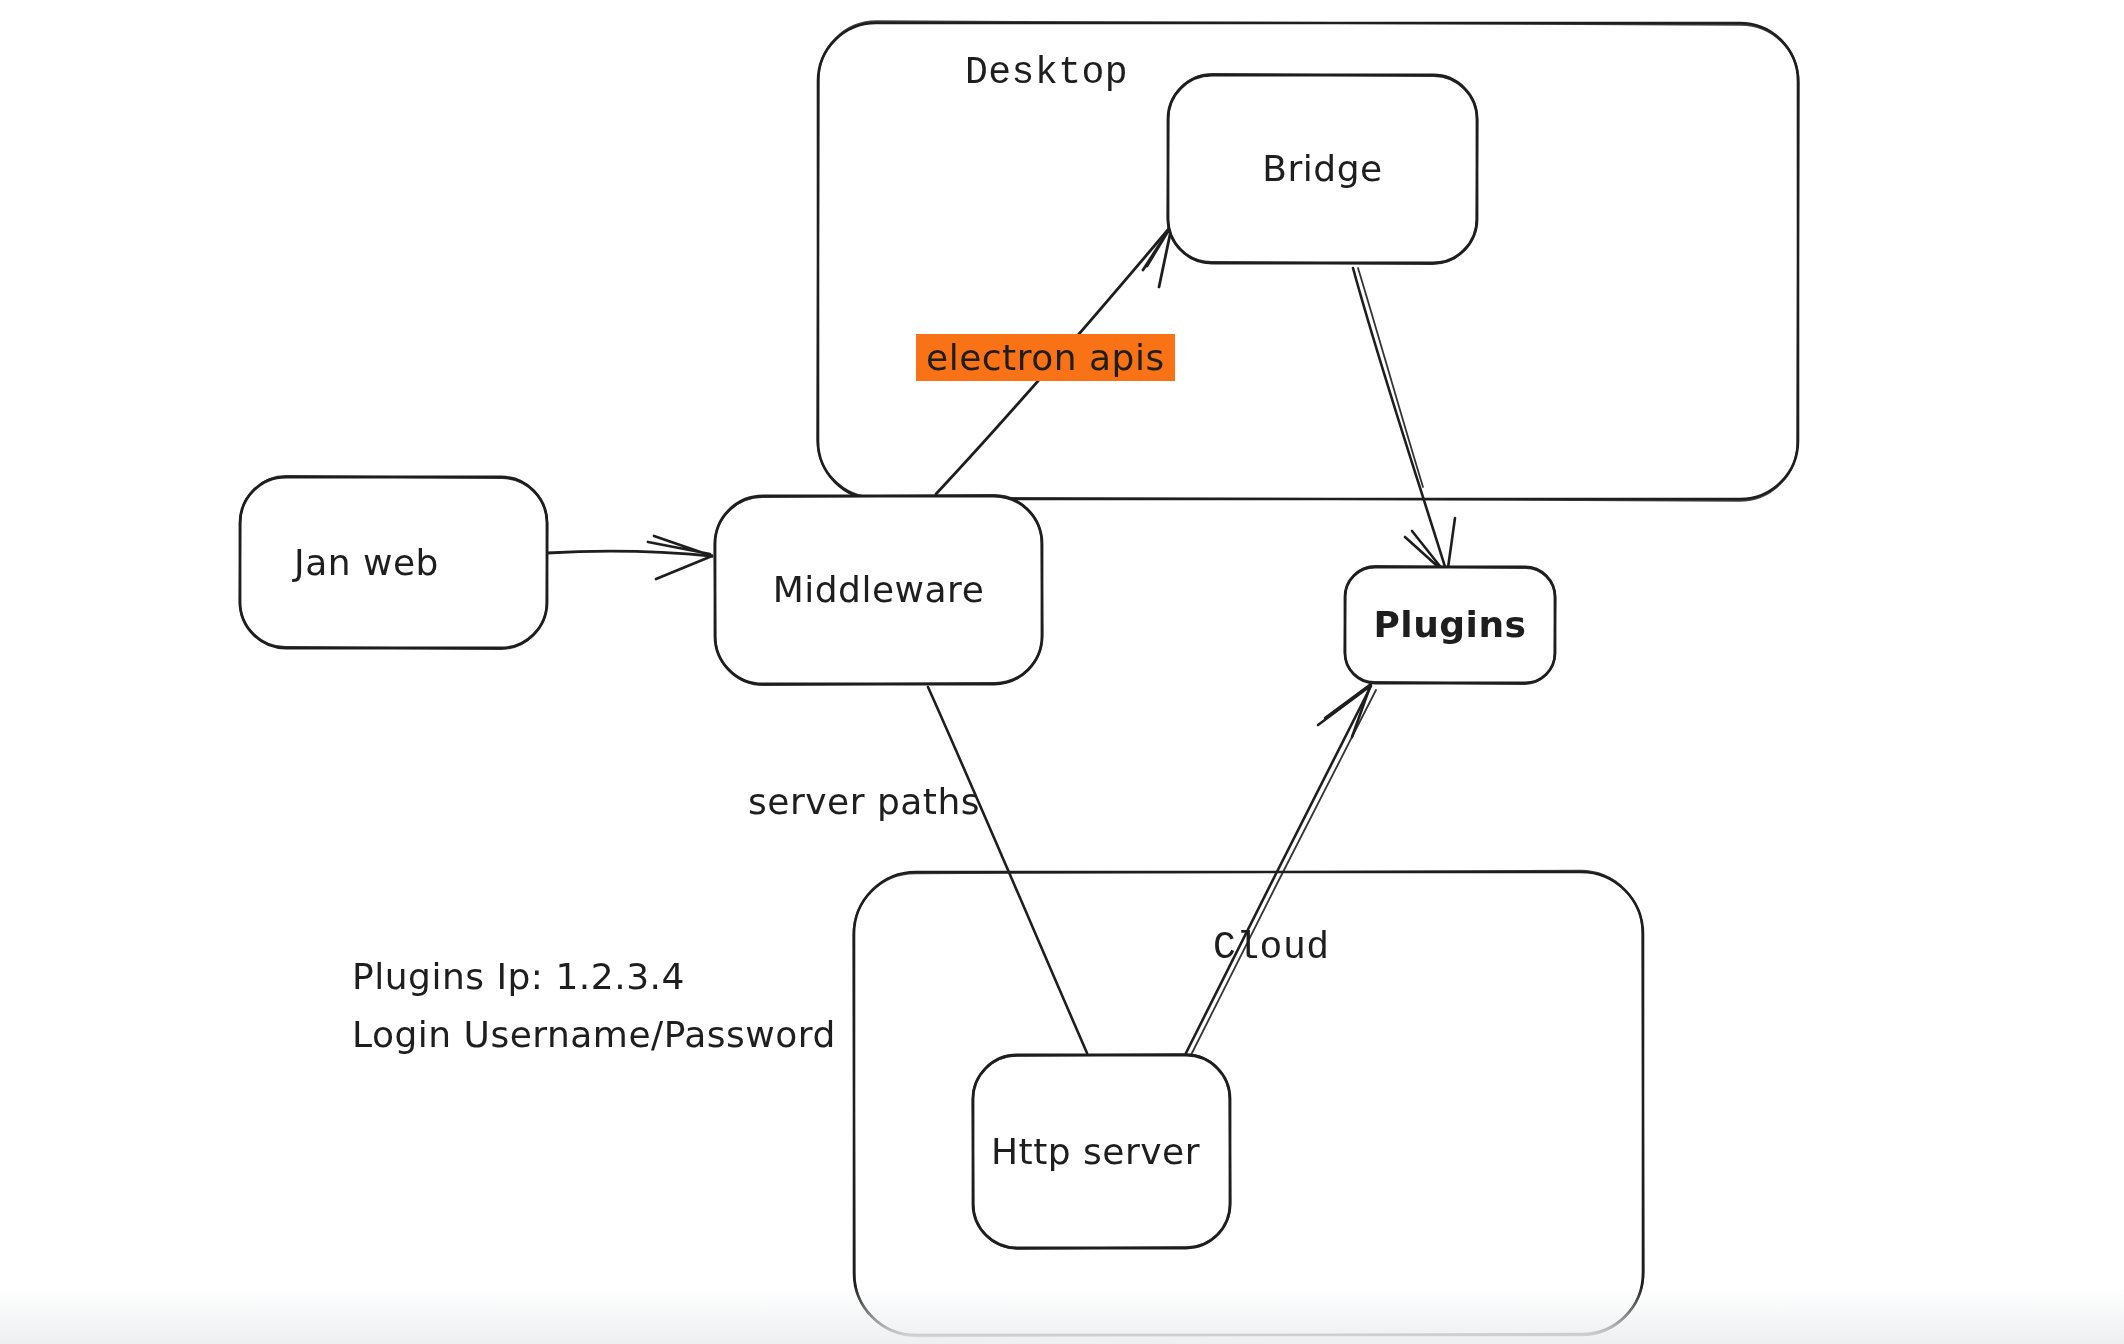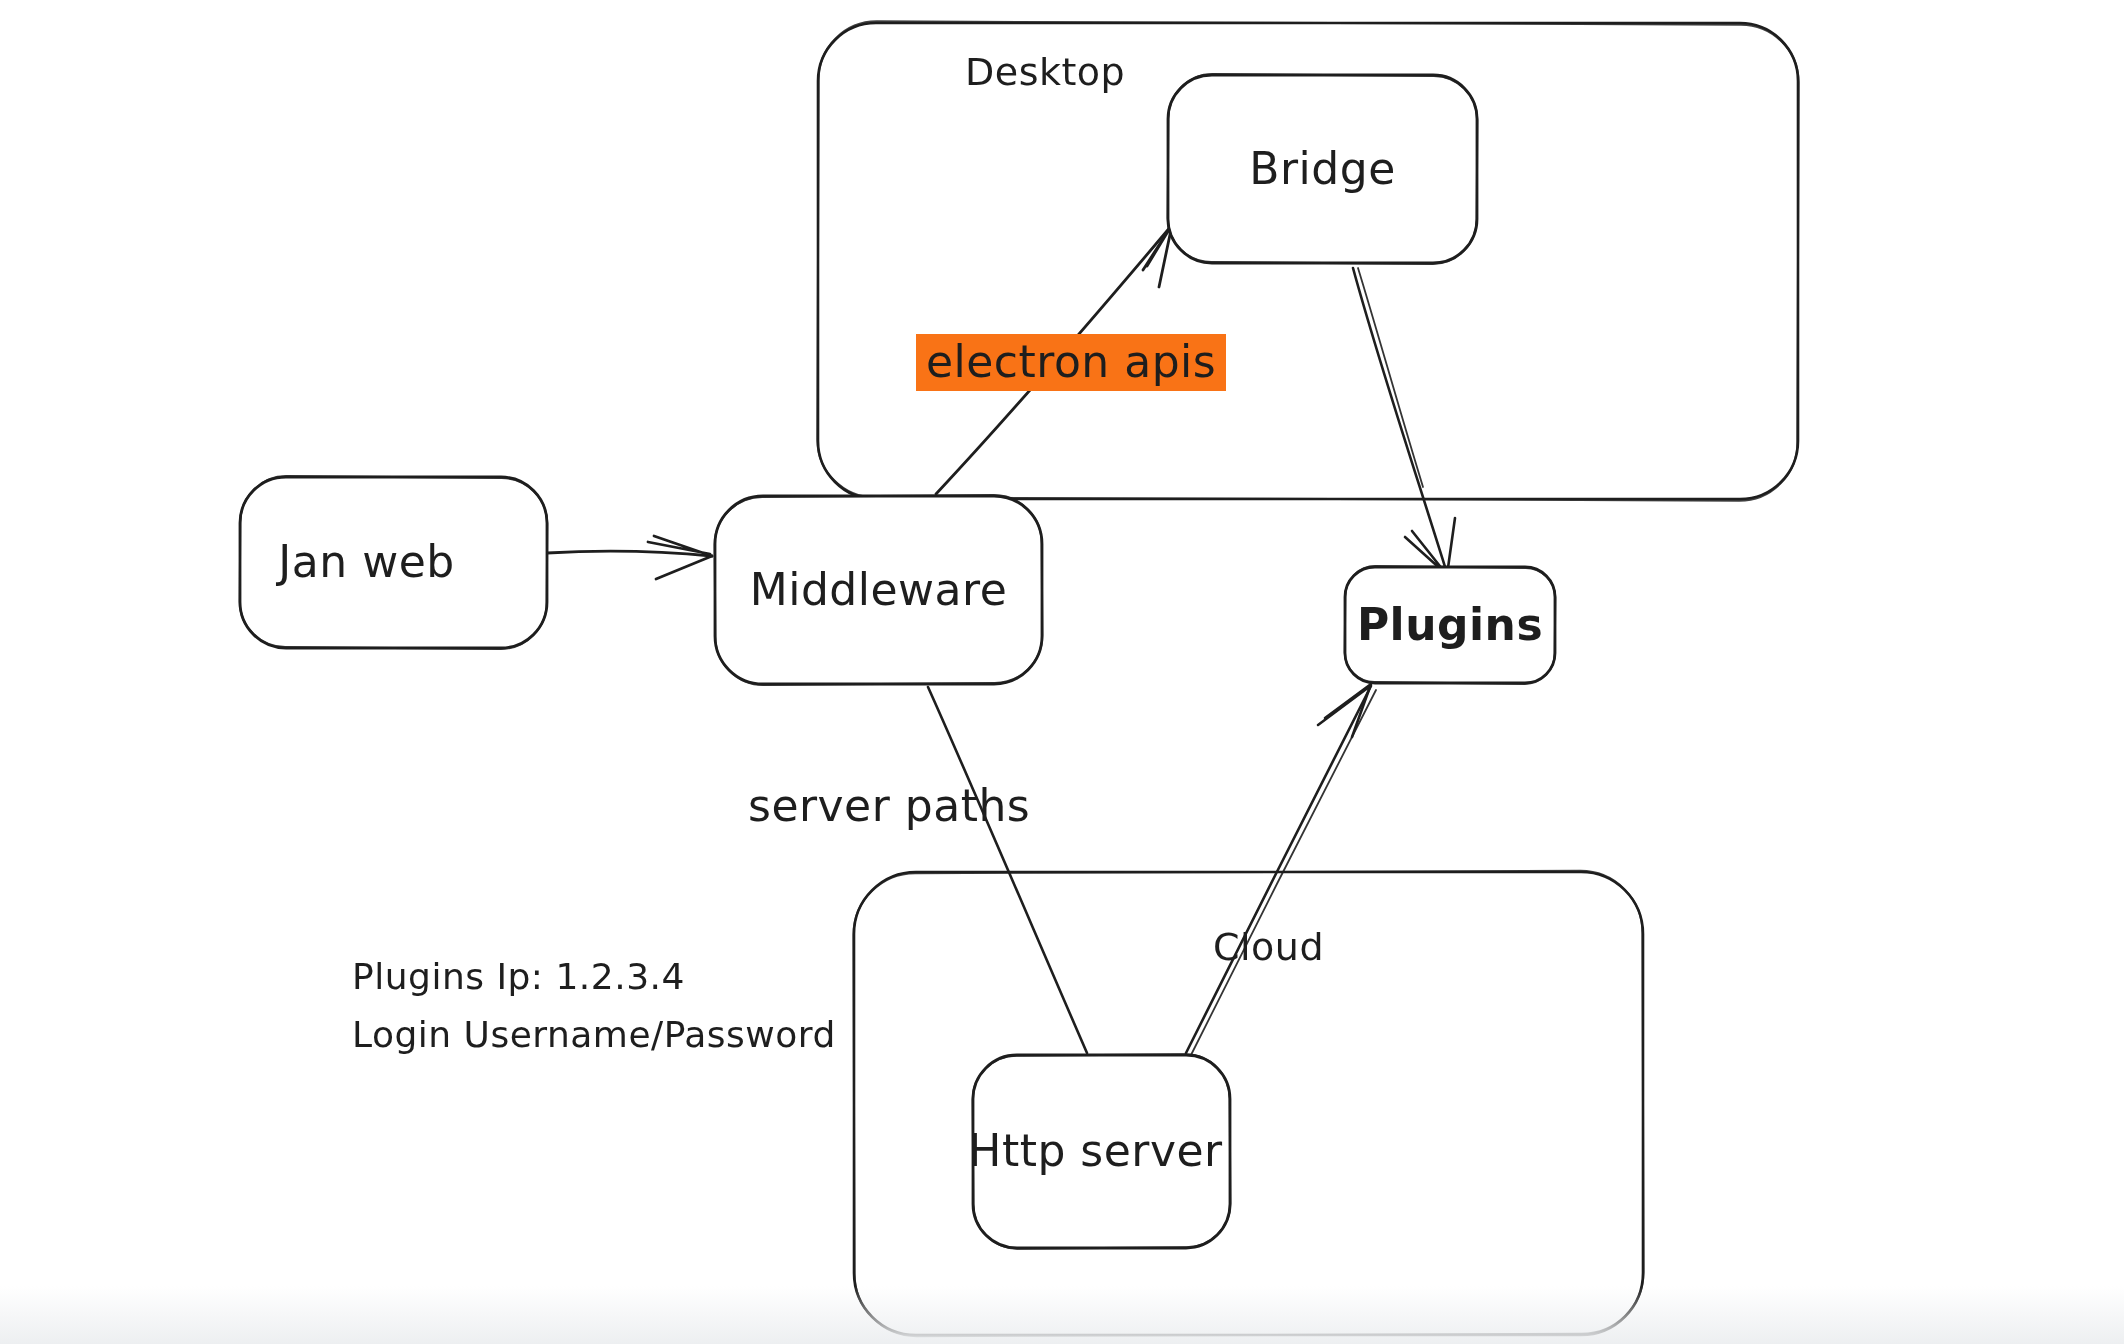--- a/index.html
+++ b/index.html
@@ -5,28 +5,28 @@
   html,body{
     margin:0;padding:0;background:#ffffff;
     font-family:"DejaVu Sans","Liberation Sans",sans-serif;
   }
   .stage{
     position:relative;width:2124px;height:1344px;overflow:hidden;
     background:#ffffff;color:#1e1e1e;
   }
   .stage svg{position:absolute;left:0;top:0;z-index:1;}
   .lbl{
-    position:absolute;z-index:2;color:#1e1e1e;font-size:44px;
+    position:absolute;z-index:2;color:#1e1e1e;font-size:36px;
     letter-spacing:0.5px;white-space:nowrap;line-height:1.2;
   }
   .lbl.center{
     display:flex;align-items:center;justify-content:center;text-align:center;
   }
   .lbl.masked{background:#f97316;padding:2px 10px;}
-  .container-title{font-size:38px;}
+  .container-title{font-size:38px;font-family:Liberation Mono, monospace;}
   .note{font-size:36px;line-height:58px;}
   .bottom-fade{
     position:absolute;left:0;bottom:0;width:100%;height:58px;z-index:3;
     background:linear-gradient(180deg, rgba(238,240,242,0) 0%, #edeff1 100%);
     pointer-events:none;
   }
 </style>
 </head>
 <body>
 

